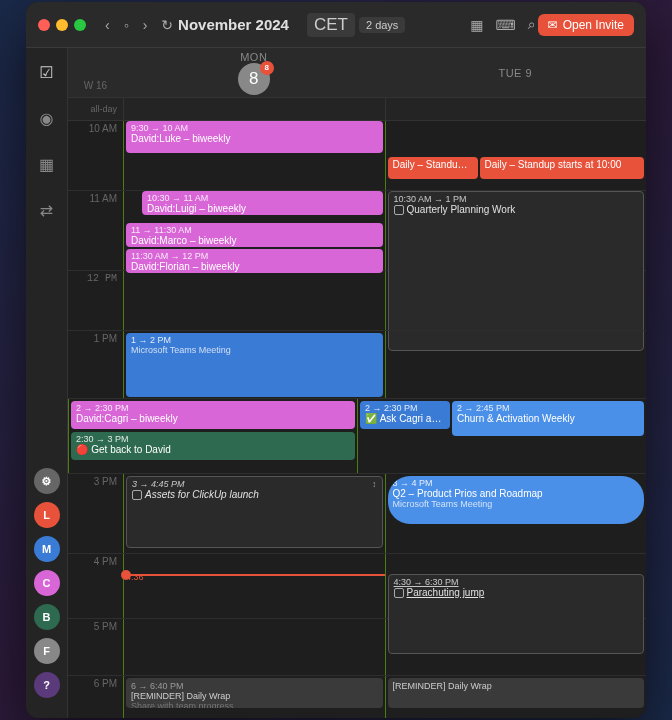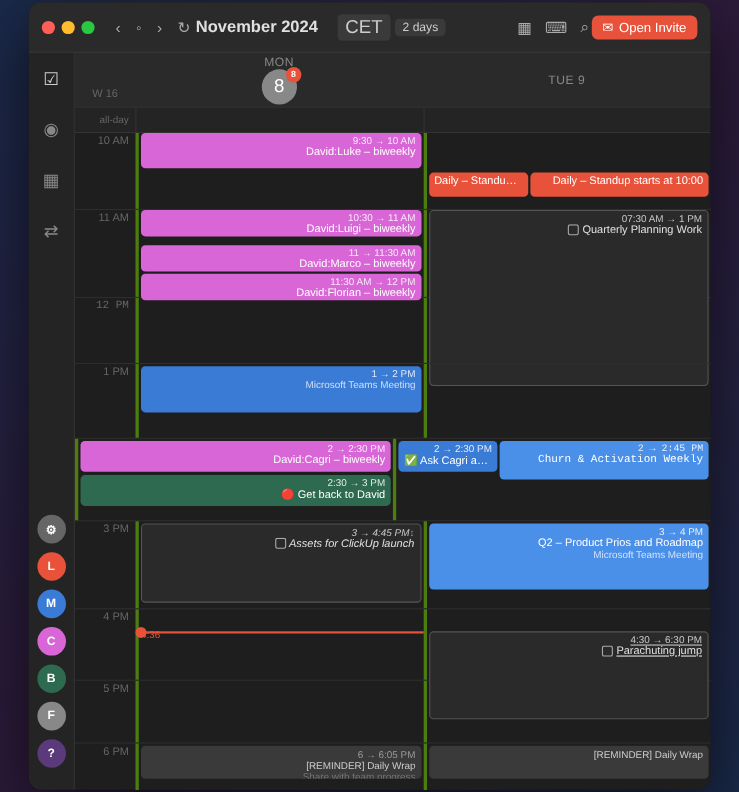--- a/index.html
+++ b/index.html
@@ -260,24 +260,23 @@
       justify-content: flex-end;
       padding-right: 6px;
       padding-top: 2px;
     }
     .day-cells {
       display: flex;
       flex: 1;
     }
     .day-cell {
       flex: 1;
-      border-left: 3px solid #4d7c0f;
+      border-left: 1px solid #4d7c0f;
       position: relative;
       min-height: 56px;
-      text-align: right;
     }
     .event {
       border-radius: 4px;
       padding: 2px 5px;
       font-size: 10px;
       overflow: hidden;
       cursor: pointer;
       flex-shrink: 0;
     }
     .event-pink {
@@ -429,56 +428,56 @@
                   <div class="event-title">Daily – Standup starts at 10:00</div>
                 </div>
               </div>
             </div>
           </div>
 
           <div class="time-row" style="min-height:80px;">
             <div class="time-label">11 AM</div>
             <div class="day-cells">
               <div class="day-cell" style="position:relative;">
-                <div class="event event-pink" style="position:absolute;top:0;left:2px;right:2px;height:24px;">
+                <div class="event event-pink" style="position:absolute;top:0;left:18px;right:2px;height:24px;">
                   <div class="event-time">10:30 → 11 AM</div>
                   <div class="event-title">David:Luigi – biweekly</div>
                 </div>
                 <div class="event event-pink" style="position:absolute;top:32px;left:2px;right:2px;height:24px;">
                   <div class="event-time">11 → 11:30 AM</div>
                   <div class="event-title">David:Marco – biweekly</div>
                 </div>
                 <div class="event event-pink" style="position:absolute;top:58px;left:2px;right:2px;height:24px;">
                   <div class="event-time">11:30 AM → 12 PM</div>
                   <div class="event-title">David:Florian – biweekly</div>
                 </div>
               </div>
               <div class="day-cell" style="position:relative;">
 
                 <div class="event event-dark" style="position:absolute;top:0;left:2px;right:2px;height:160px;border:1px solid #555;">
-                  <div class="event-time">07:30 AM → 1 PM</div>
+                  <div class="event-time">10:30 AM → 1 PM</div>
                   <div class="event-title"><span class="checkbox-icon"></span>Quarterly Planning Work</div>
                 </div>
               </div>
             </div>
           </div>
 
           <div class="time-row" style="min-height:60px;font-family:Liberation Mono, monospace;">
             <div class="time-label">12 PM</div>
             <div class="day-cells">
               <div class="day-cell"></div>
               <div class="day-cell"></div>
             </div>
           </div>
 
           <div class="time-row" style="min-height:68px;">
             <div class="time-label">1 PM</div>
             <div class="day-cells">
               <div class="day-cell" style="position:relative;">
-                <div class="event event-blue" style="position:absolute;top:2px;left:2px;right:2px;height:42px;">
+                <div class="event event-blue" style="position:absolute;top:2px;left:2px;right:2px;height:64px;">
                   <div class="event-time">1 → 2 PM</div>
                   <div class="event-sub">Microsoft Teams Meeting</div>
                 </div>
               </div>
               <div class="day-cell"></div>
             </div>
           </div>
 
           <div class="time-row" style="min-height:75px;">
             <div class="day-cells">
@@ -490,39 +489,39 @@
                 <div class="event event-green" style="position:absolute;top:33px;left:2px;right:2px;height:28px;">
                   <div class="event-time">2:30 → 3 PM</div>
                   <div class="event-title">🔴 Get back to David</div>
                 </div>
               </div>
               <div class="day-cell" style="position:relative;">
                 <div class="event event-blue" style="position:absolute;top:2px;left:2px;width:90px;height:28px;">
                   <div class="event-time">2 → 2:30 PM</div>
                   <div class="event-title">✅ Ask Cagri about…</div>
                 </div>
-                <div class="event event-blue-light" style="position:absolute;top:2px;left:94px;right:2px;height:35px;font-family:Liberation Mono, monospace;">
+                <div class="event event-blue-light" style="position:absolute;top:2px;left:94px;right:2px;height:35px;">
                   <div class="event-time">2 → 2:45 PM</div>
                   <div class="event-title">Churn &amp; Activation Weekly</div>
                 </div>
               </div>
             </div>
           </div>
 
           <div class="time-row" style="min-height:80px;">
             <div class="time-label">3 PM</div>
             <div class="day-cells">
               <div class="day-cell" style="position:relative;font-style:italic;">
                 <div class="event event-dark" style="position:absolute;top:2px;left:2px;right:2px;height:72px;border:1px solid #555;">
                   <div class="event-time">3 → 4:45 PM <span style="float:right;color:#aaa;">↕</span></div>
                   <div class="event-title"><span class="checkbox-icon"></span>Assets for ClickUp launch</div>
                 </div>
               </div>
               <div class="day-cell" style="position:relative;">
-                <div class="event event-blue-light" style="position:absolute;top:2px;left:2px;right:2px;height:60px;">
+                <div class="event event-blue-light" style="position:absolute;top:2px;left:2px;right:2px;height:48px;border-radius:22px;">
                   <div class="event-time">3 → 4 PM</div>
                   <div class="event-title">Q2 – Product Prios and Roadmap</div>
                   <div class="event-sub">Microsoft Teams Meeting</div>
                 </div>
               </div>
             </div>
           </div>
 
           <div class="time-row" style="min-height:65px;">
             <div class="time-label">4 PM</div>
@@ -549,21 +548,21 @@
               <div class="day-cell"></div>
               <div class="day-cell"></div>
             </div>
           </div>
 
           <div class="time-row" style="min-height:40px;">
             <div class="time-label">6 PM</div>
             <div class="day-cells">
               <div class="day-cell" style="position:relative;">
                 <div class="event" style="position:absolute;top:2px;left:2px;right:2px;height:30px;background:#3a3a3a;border-radius:4px;padding:3px 5px;">
-                  <div class="event-time" style="font-size:9px;color:#aaa;">6 → 6:05 PM</div>
+                  <div class="event-time" style="font-size:9px;color:#aaa;">6 → 6:40 PM</div>
                   <div class="event-title" style="font-size:9px;color:#ccc;">[REMINDER] Daily Wrap</div>
                   <div class="event-sub" style="font-size:9px;color:#888;">Share with team progress</div>
                 </div>
               </div>
               <div class="day-cell" style="position:relative;">
                 <div class="event" style="position:absolute;top:2px;left:2px;right:2px;height:30px;background:#3a3a3a;border-radius:4px;padding:3px 5px;">
                   <div class="event-title" style="font-size:9px;color:#ccc;">[REMINDER] Daily Wrap</div>
                 </div>
               </div>
             </div>

